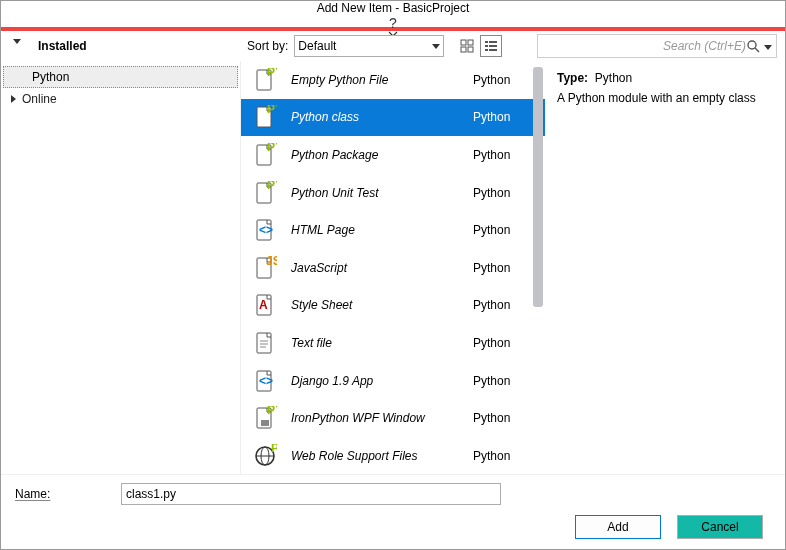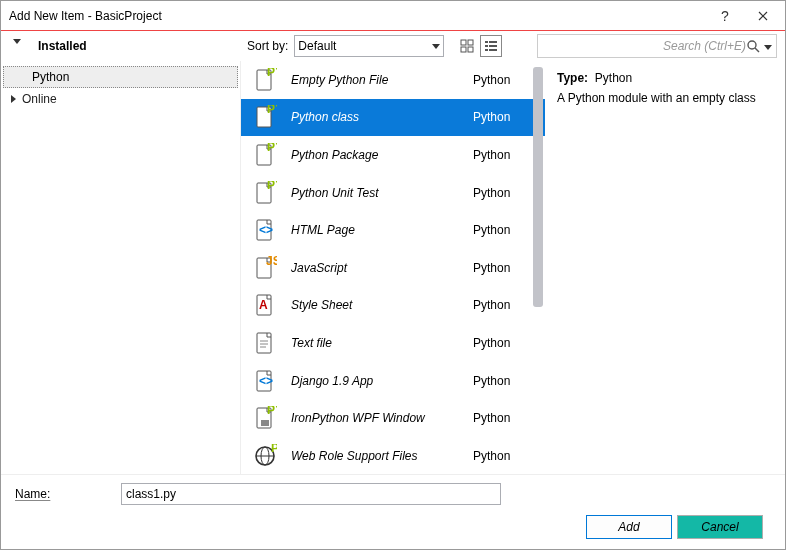--- a/index.html
+++ b/index.html
@@ -1,17 +1,17 @@
 <!DOCTYPE html>
 <html><head>
 <meta charset="utf-8">
 <style>
   * { box-sizing: border-box; margin: 0; padding: 0; font-family: "Segoe UI", Tahoma, sans-serif; font-size: 12px; }
   body { background: #fff; width: 786px; height: 550px; border: 1px solid #999; display: flex; flex-direction: column; overflow: hidden; }
-  .titlebar { height: 30px; display: flex; align-items: center; padding-left: 8px; border-bottom: 1px solid #ef4444; }
+  .titlebar { height: 30px; display: flex; align-items: center; border-bottom: 4px solid #ef4444; flex-direction: column; }
   .titlebar .title { flex: 1; }
   .titlebar .btn { width: 45px; height: 29px; display: flex; align-items: center; justify-content: center; color: #333; }
   .titlebar .help { width: 30px; font-size: 14px; }
   .topstrip { height: 30px; display: flex; align-items: center; padding: 0 8px; gap: 6px; }
   .topstrip .left-spacer { width: 232px; display:flex; align-items:flex-start; gap:17px; padding-left:4px;font-weight:bold;}
   .tri { display:inline-block; width:0; height:0; border-left:4px solid transparent; border-right:4px solid transparent; border-top:5px solid #333; }
   .triR { display:inline-block; width:0; height:0; border-top:4px solid transparent; border-bottom:4px solid transparent; border-left:5px solid #333; }
   .sortby-label { margin-left:0; }
   .sortby-sel { border:1px solid #abadb3; height:22px; width:150px; padding:1px 3px; background:#fff; display:flex; align-items:center; justify-content:space-between;}
   .viewbtns { display:flex; gap:2px; margin-left:6px;}
@@ -34,21 +34,21 @@
   .row .lang { width:60px; }
   .icon-box { width:24px; height:24px; display:flex; align-items:center; justify-content:center; position:relative; }
   .scrollind { position:absolute; right:2px; top:6px; width:10px; height:240px; background:#c2c3c9; border-radius:3px;}
   .details { width:240px; padding:10px 12px; }
   .details .typeline { margin-bottom:6px; }
   .details .typeline b { font-weight:600; }
   .bottom { padding:8px 22px 10px 10px; border-top:1px solid #eee; }
   .namebar { display:flex; align-items:center; margin-bottom:10px; }
   .namebar label { width:110px; padding-left:4px; text-decoration: underline; text-decoration-color:#888; text-underline-offset:2px;}
   .namebar input { flex:0 0 380px; border:1px solid #abadb3; height:22px; padding:2px 4px; }
-  .btnrow { display:flex; justify-content:flex-end; gap:5px;font-style:italic; }
+  .btnrow { display:flex; justify-content:flex-end; gap:16px; }
   .btn2 { border:1px solid #adadad; background:#14b8a6; width:86px; height:24px; display:flex; align-items:center; justify-content:center; }
   .btn2.primary { background:#fdfdfd; border-color:#0078d7; }
   
   svg { display:block; }
 </style>
 </head>
 <body>
 
 <div class="titlebar">
   <span class="title">Add New Item - BasicProject</span>

